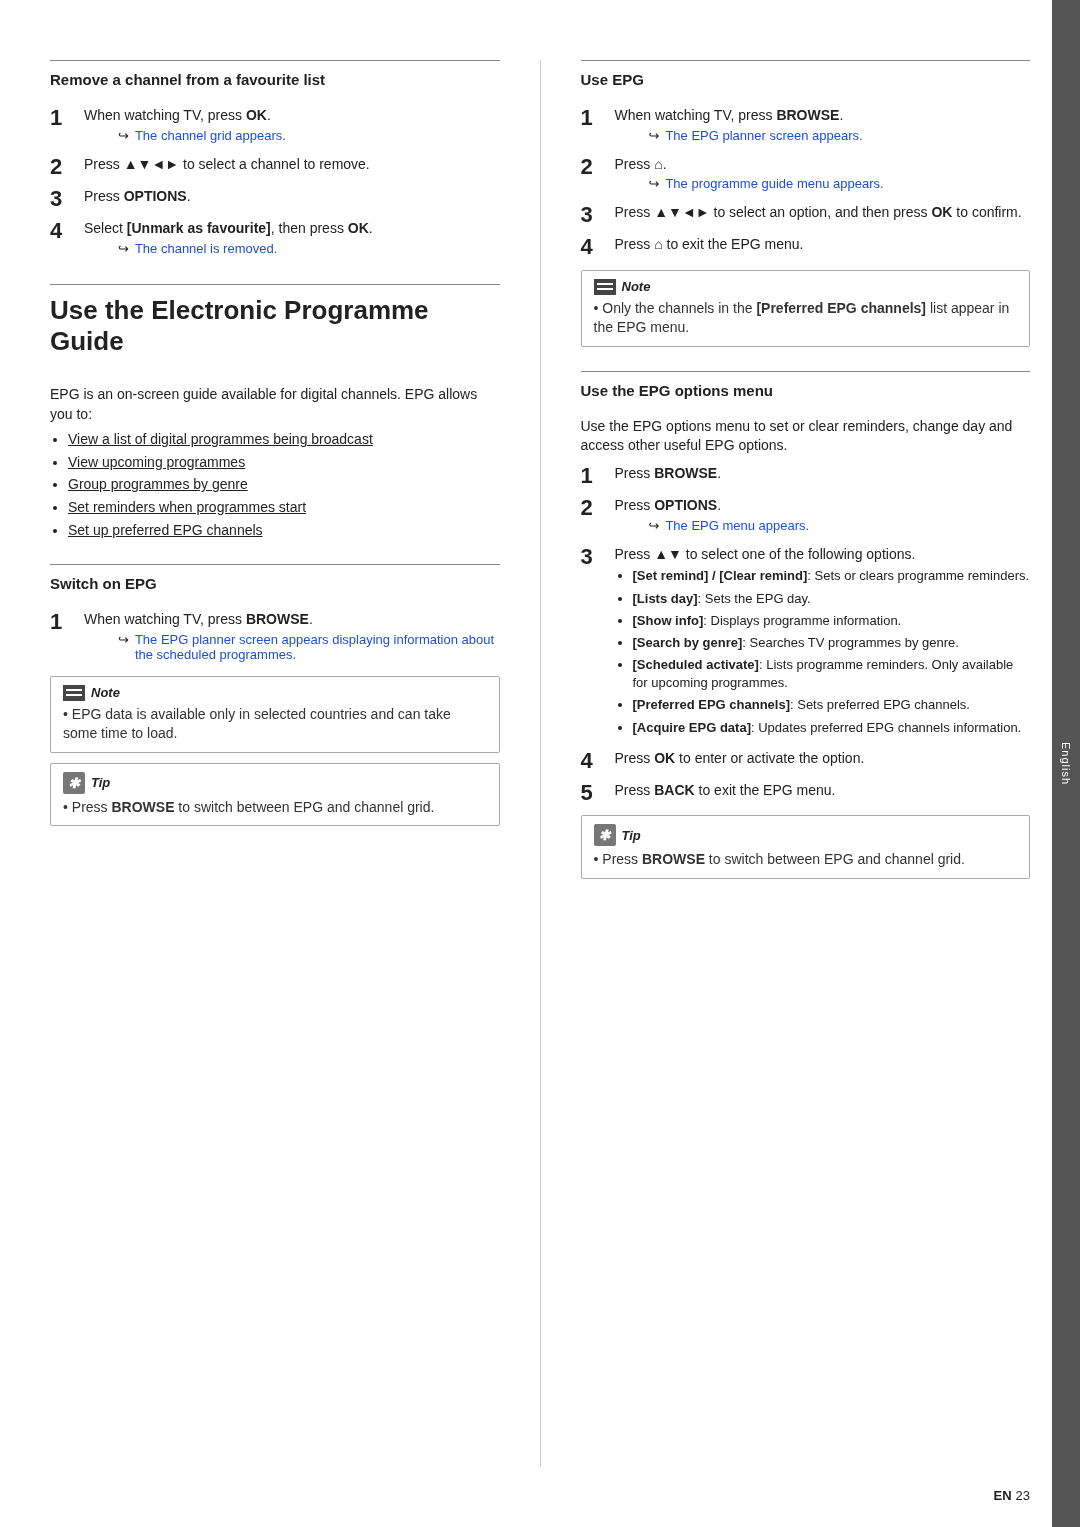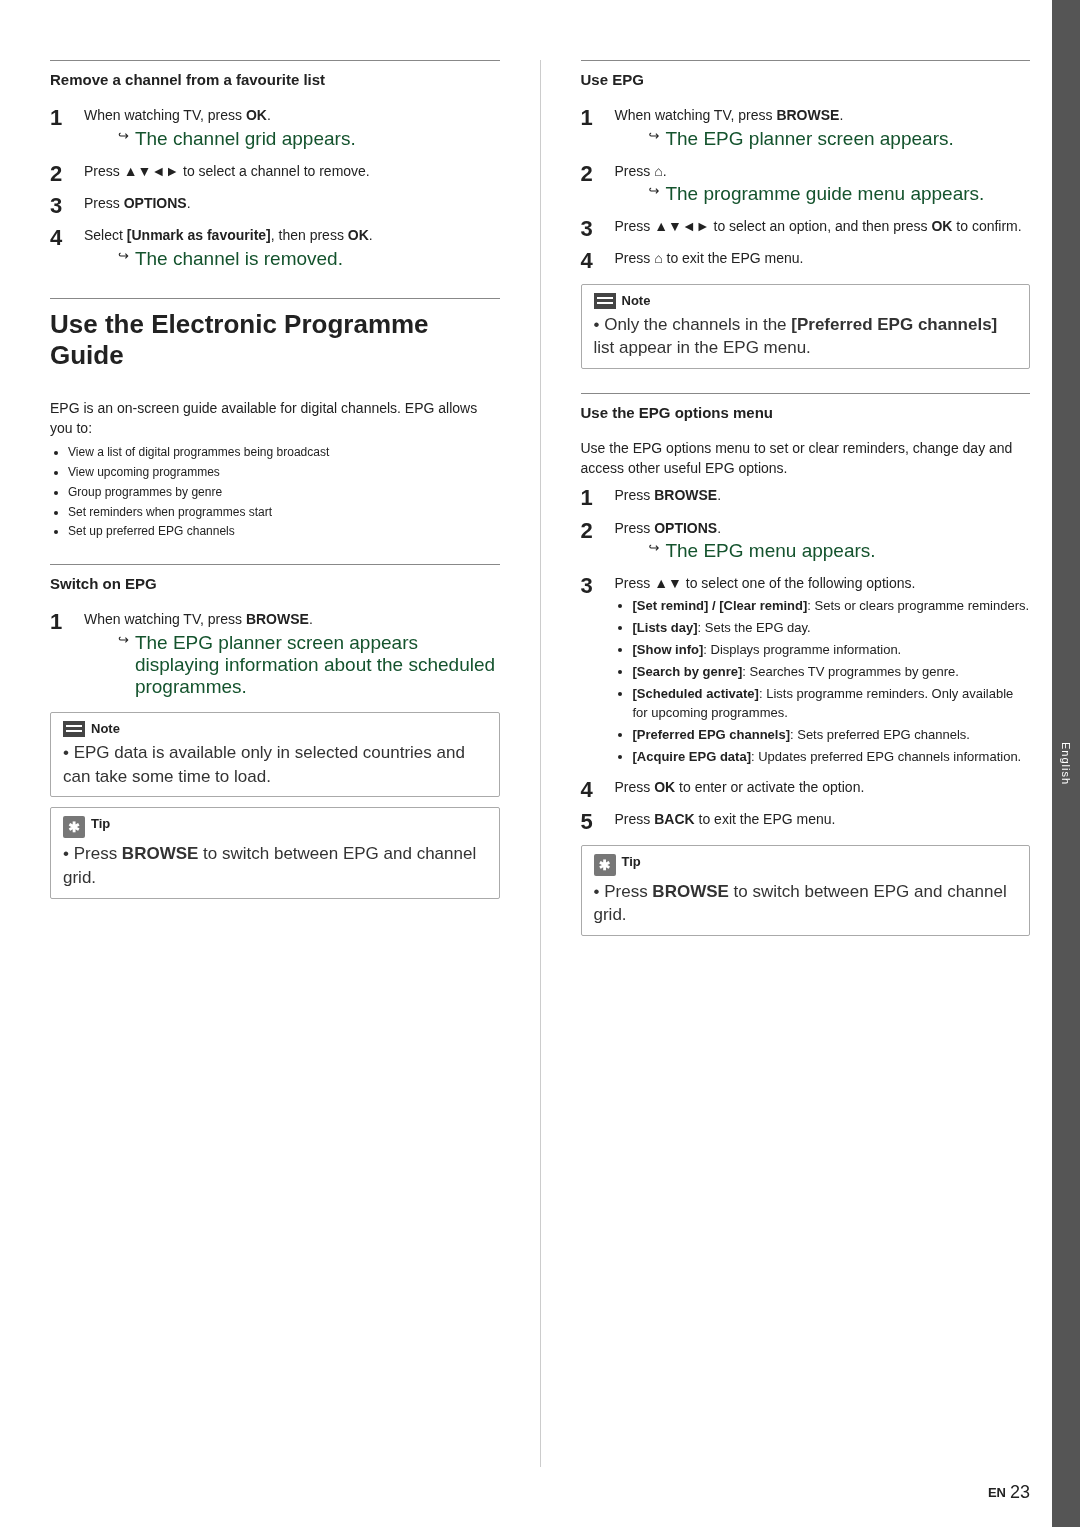--- a/index.html
+++ b/index.html
@@ -97,34 +97,35 @@
       margin-left: 34px;
       margin-top: 2px;
       margin-bottom: 4px;
     }
     .arrow {
       margin-right: 6px;
       font-size: 13px;
       color: #222;
     }
     .sub-text {
-      font-size: 19px;
-      color: #14532d;
+      font-size: 13px;
+      color: #1d4ed8;
     }
     .note-box {
       border: 1.5px solid #aaa;
       border-radius: 2px;
       padding: 8px 12px;
       margin: 10px 0;
       background: #fff;
     }
     .note-box .note-header {
       display: flex;
-      align-items: flex-start;
+      align-items: center;
       margin-bottom: 4px;
+      font-style: italic;
     }
     .note-icon {
       display: inline-flex;
       align-items: center;
       justify-content: center;
       width: 22px;
       height: 16px;
       margin-right: 6px;
       background: #444;
       position: relative;
@@ -150,34 +151,35 @@
       color: #fff;
       font-weight: bold;
       font-size: 14px;
       border-radius: 2px;
     }
     .note-label {
       font-weight: bold;
       font-size: 13px;
     }
     .note-body {
-      font-size: 17px;
+      font-size: 14px;
       color: #333;
       line-height: 1.4;
     }
     .bullet-list {
       list-style: disc;
       margin-left: 18px;
       margin-top: 6px;
       margin-bottom: 6px;
     }
     .bullet-list li {
-      font-size: 12px;
+      font-size: 14px;
       margin-bottom: 3px;
       line-height: 1.4;
+      text-decoration: underline;
     }
     b, strong {
       font-weight: bold;
     }
     .sub-bullet-list {
       list-style: disc;
       margin-left: 18px;
       margin-top: 3px;
     }
     .sub-bullet-list li {
@@ -395,16 +397,16 @@
           </div>
           <div class="note-body">• Press <strong>BROWSE</strong> to switch between EPG and channel grid.</div>
         </div>
       </div>
 
     </div>
   </div>
 
   <div style="position:absolute;bottom:24px;right:50px;display:flex;align-items:center;gap:4px;">
     <span style="font-weight:bold;font-size:13px;">EN</span>
-    <span style="font-size:18px;">23</span>
+    <span style="font-size:13px;">23</span>
   </div>
 
 </div>
 
 </body></html>

